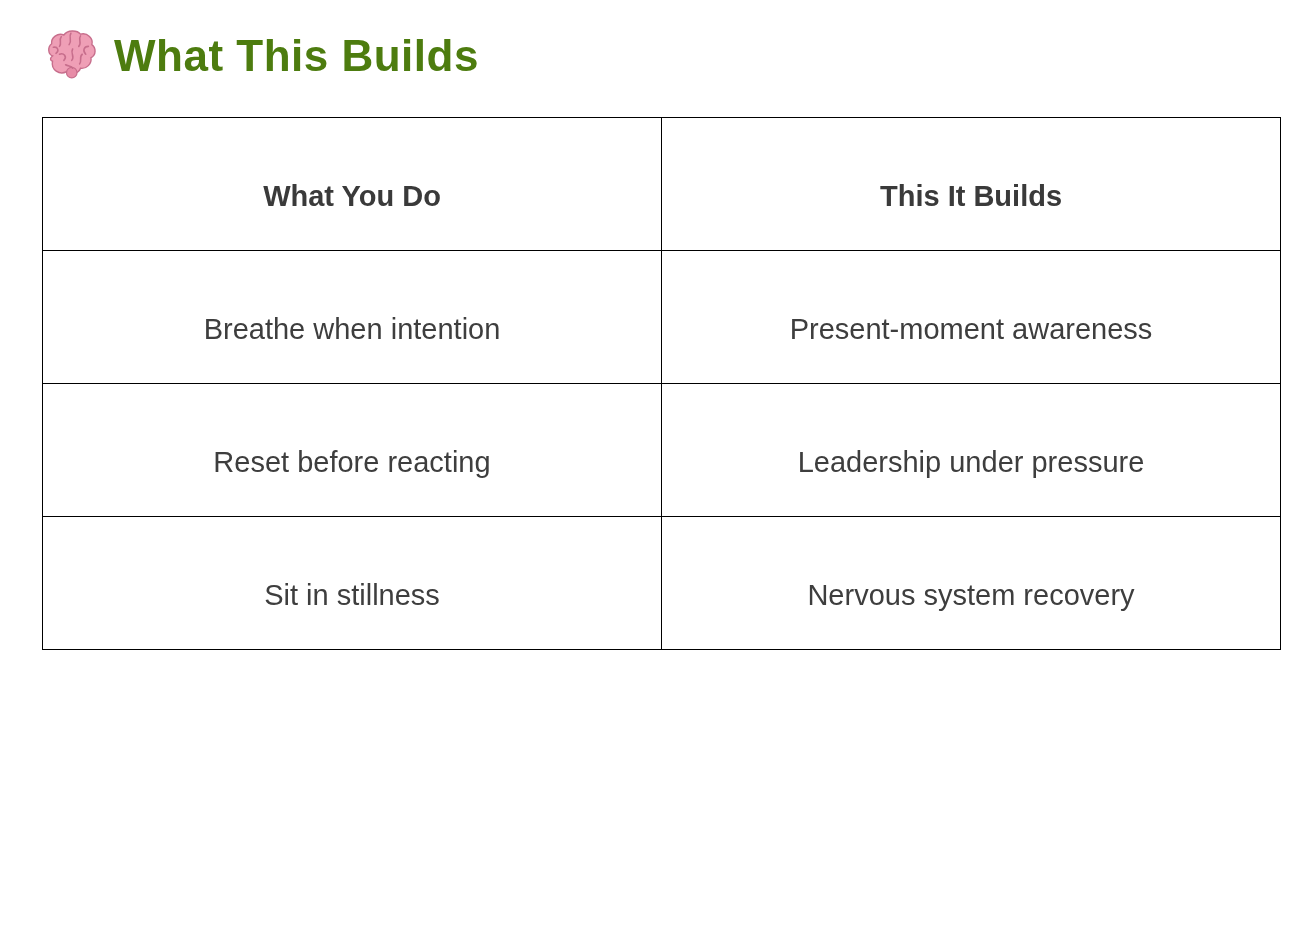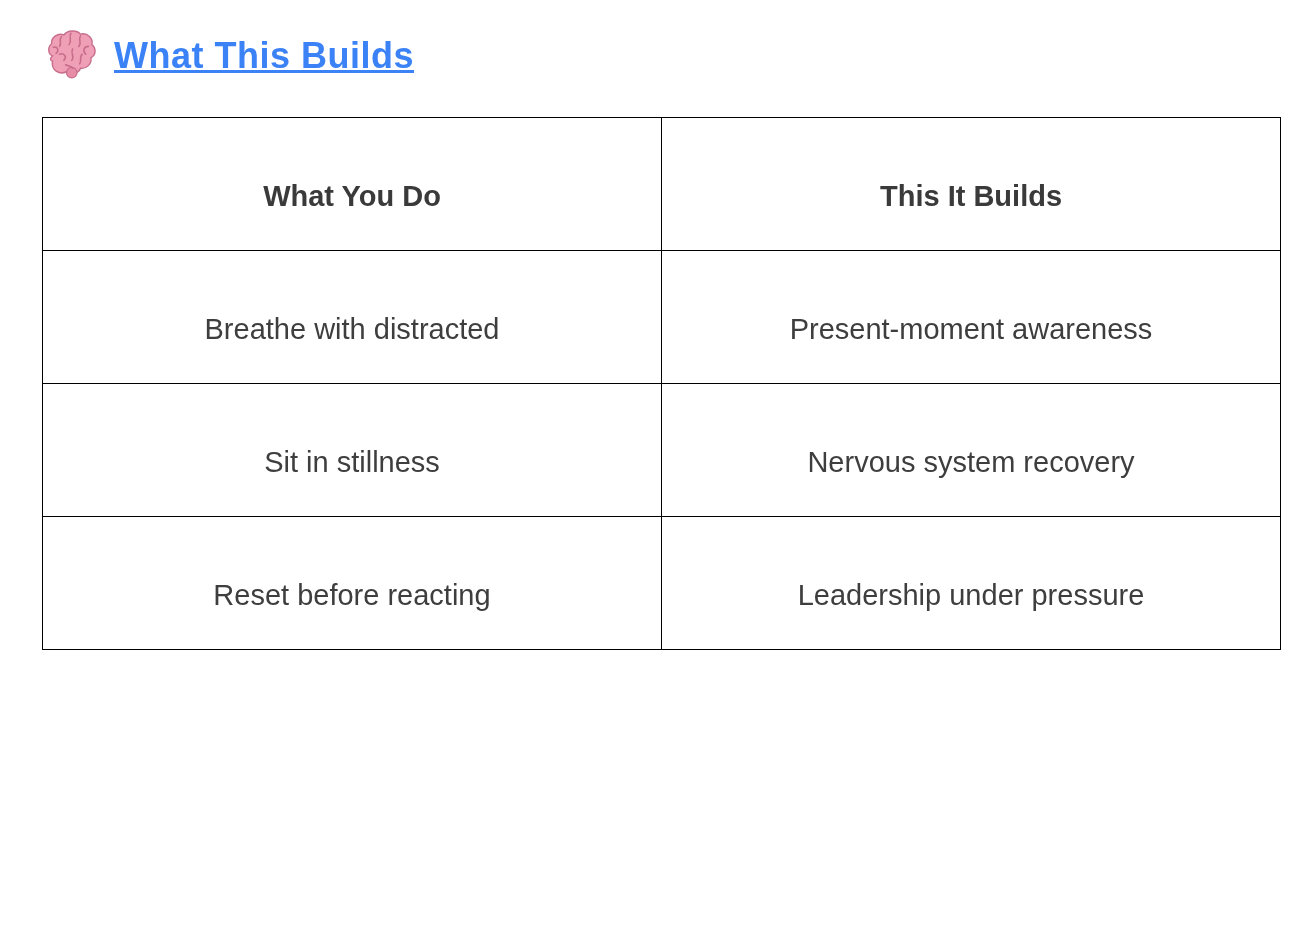--- a/index.html
+++ b/index.html
@@ -24,26 +24,25 @@
   }
   .heading .emoji {
     width: 56px;
     height: 56px;
     display: inline-flex;
     align-items: center;
     justify-content: center;
     flex: 0 0 auto;
   }
   .heading h1 {
-    font-size: 36px;
+    font-size: 44px;
     font-weight: bold;
-    color: #3b82f6;
+    color: #4d7c0f;
     letter-spacing: 0.5px;
     line-height: 1;
-    text-decoration: underline;
   }
   table.builds {
     border-collapse: collapse;
     margin: 31px 0 0 42px;
     width: 1239px;
     table-layout: fixed;
   }
   table.builds td, table.builds th {
     border: 1.5px solid #000000;
     width: 50%;
@@ -79,27 +78,27 @@
 
   <table class="builds">
     <thead>
       <tr>
         <th>What You Do</th>
         <th>This It Builds</th>
       </tr>
     </thead>
     <tbody>
       <tr>
-        <td>Breathe with distracted</td>
+        <td>Breathe when intention</td>
         <td>Present-moment awareness</td>
+      </tr>
+      <tr>
+        <td>Reset before reacting</td>
+        <td>Leadership under pressure</td>
       </tr>
       <tr>
         <td>Sit in stillness</td>
         <td>Nervous system recovery</td>
-      </tr>
-      <tr>
-        <td>Reset before reacting</td>
-        <td>Leadership under pressure</td>
       </tr>
     </tbody>
   </table>
 
 </div>
 
 </body></html>

